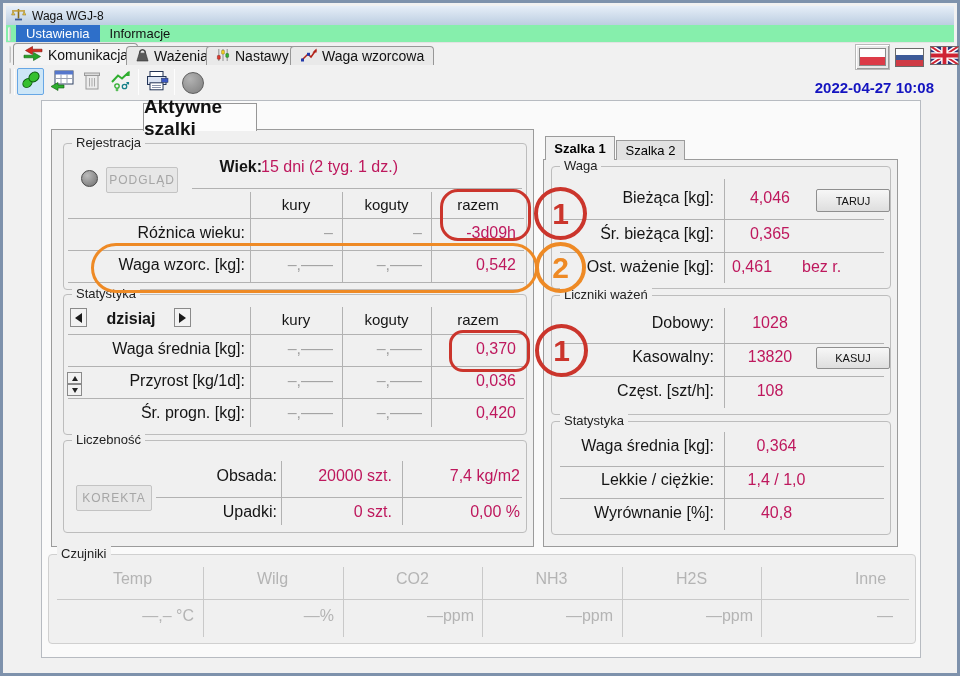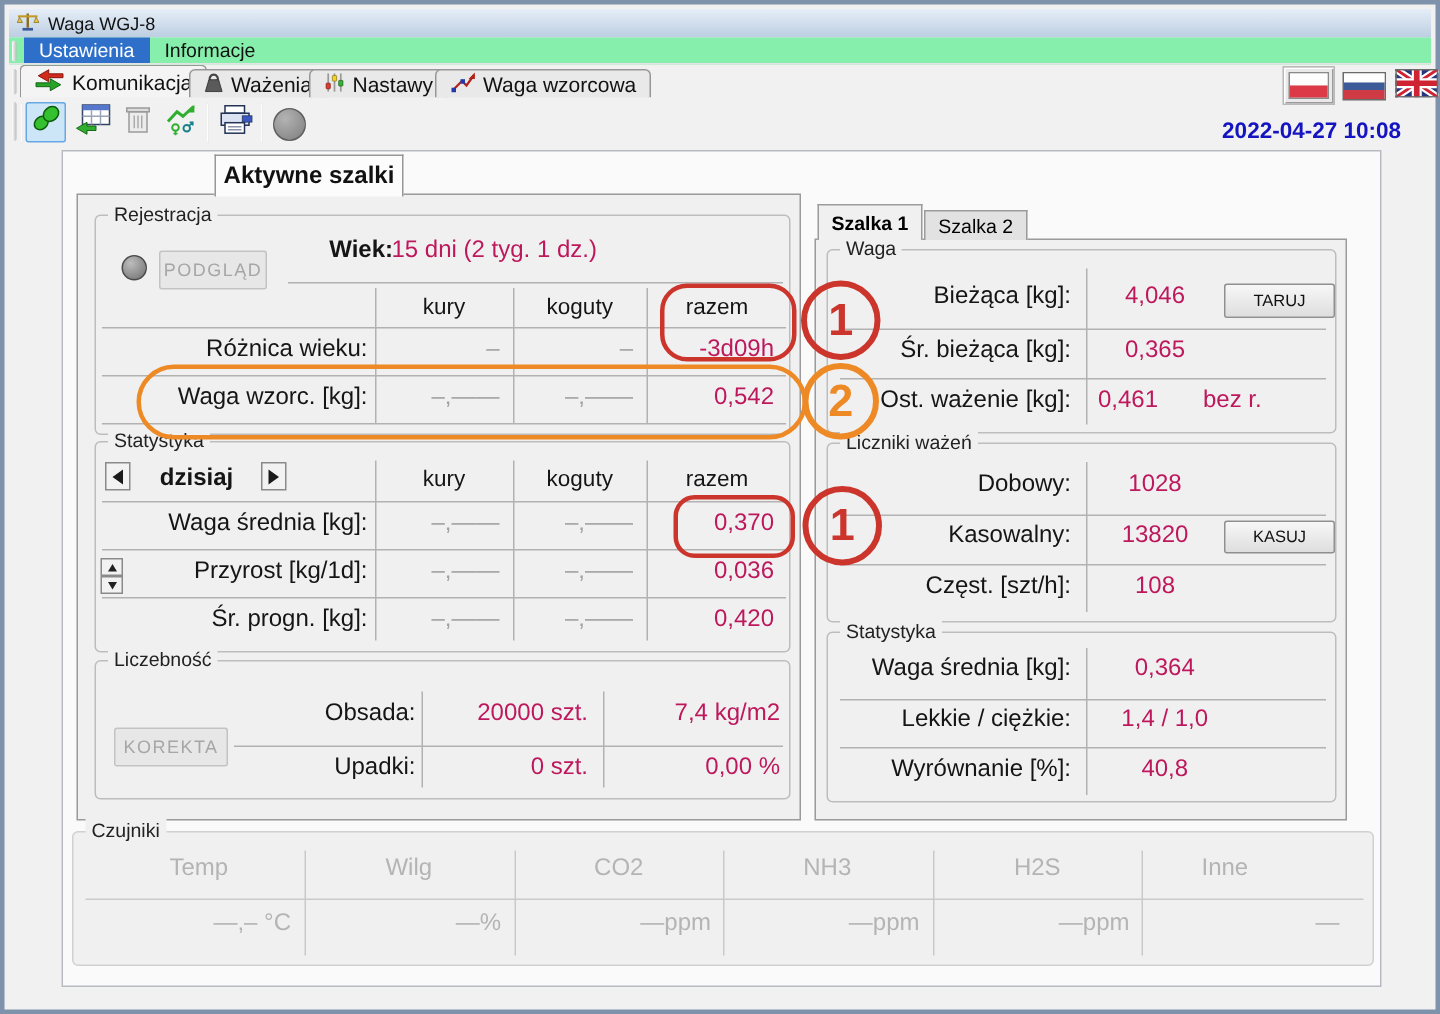--- a/index.html
+++ b/index.html
@@ -20,23 +20,23 @@
   .toolbtn { position: absolute; width: 27px; height: 27px; display: flex; align-items: center; justify-content: center; border-radius: 2px; }
   .toolbtn.sel { border: 1px solid #67a7e5; background: #cde6f7; }
   .tsep { position: absolute; width: 1px; background: #c3c3c3; border-right: 1px solid #fdfdfd; }
   .grip { position: absolute; left: 5px; width: 3px; background: linear-gradient(90deg, #ffffff, #b9b9b9); border-radius: 2px; }
   .datetime { position: absolute; right: 23px; top: 76px; font-size: 15px; font-weight: 700; color: #1414c0; }
   .flagframe { position: absolute; display: flex; align-items: center; justify-content: center; }
   .flag-pl-frame { border: 1px solid #b9b9b9; background: #e9e9e9; box-shadow: inset 1px 1px 0 #fff, inset -1px -1px 0 #9b9b9b; }
   .stripe { width: 100%; }
   .container { position: absolute; left: 38px; top: 97px; width: 880px; height: 558px;
     background: #fafafa; border: 1px solid #b7bbc1; }
-  .pagetab { position: absolute; left: 140px; top: 100px; width: 126px; height: 28px; z-index: 3;
+  .pagetab { position: absolute; left: 140px; top: 100px; width: 114px; height: 28px; z-index: 3;
     background: #fcfcfc; border: 1px solid #979797; border-bottom: none; display: flex; align-items: center;
-    justify-content: center; font-size: 16px; font-weight: 700; color: #111; }
+    justify-content: center; font-size: 19px; font-weight: 700; color: #111; }
   .panel { position: absolute; background: #f0f0f0; border: 1px solid #9b9b9b; }
   .sztab { position: absolute; display: flex; align-items: center; justify-content: center; font-size: 13px;
     border: 1px solid #9b9b9b; border-bottom: none; z-index: 2; }
   .sztab.active { background: #f0f0f0; font-weight: 700; }
   .sztab.inactive { background: #e2e2e2; }
   .grp { position: absolute; border: 1px solid #bdbdbd; border-radius: 4px; background: #f0f0f0; }
   .legend { position: absolute; top: -9px; left: 8px; background: #f0f0f0; padding: 0 4px; font-size: 13px; color: #222; white-space: nowrap; }
   .t { position: absolute; white-space: nowrap; font-size: 16px; color: #151515; }
   .b { font-weight: 700; }
   .v { color: #be185d; font-weight: 400; }
@@ -360,21 +360,21 @@
     <span class="t v" style="left:172px;top:82px;width:105px;text-align:center">40,8</span>
   </div>
 
   <div class="grp dis" style="left:45px;top:551px;width:868px;height:90px">
     <span class="legend">Czujniki</span>
     <span class="t dim" style="left:14px;top:15px;width:139px;text-align:center">Temp</span>
     <span class="t dim" style="left:154px;top:15px;width:139px;text-align:center">Wilg</span>
     <span class="t dim" style="left:294px;top:15px;width:139px;text-align:center">CO2</span>
     <span class="t dim" style="left:433px;top:15px;width:139px;text-align:center">NH3</span>
     <span class="t dim" style="left:573px;top:15px;width:139px;text-align:center">H2S</span>
-    <span class="t dim" style="left:752px;top:15px;width:139px;">Inne</span>
+    <span class="t dim" style="left:752px;top:15px;width:139px;text-align:center">Inne</span>
     <div class="vl" style="left:154px;top:12px;height:70px"></div>
     <div class="vl" style="left:294px;top:12px;height:70px"></div>
     <div class="vl" style="left:433px;top:12px;height:70px"></div>
     <div class="vl" style="left:573px;top:12px;height:70px"></div>
     <div class="vl" style="left:712px;top:12px;height:70px"></div>
     <div class="hl" style="left:8px;top:44px;width:852px"></div>
     <span class="t dim" style="right:721px;top:52px">—,– °C</span>
     <span class="t dim" style="right:581px;top:52px">—%</span>
     <span class="t dim" style="right:441px;top:52px">—ppm</span>
     <span class="t dim" style="right:302px;top:52px">—ppm</span>

